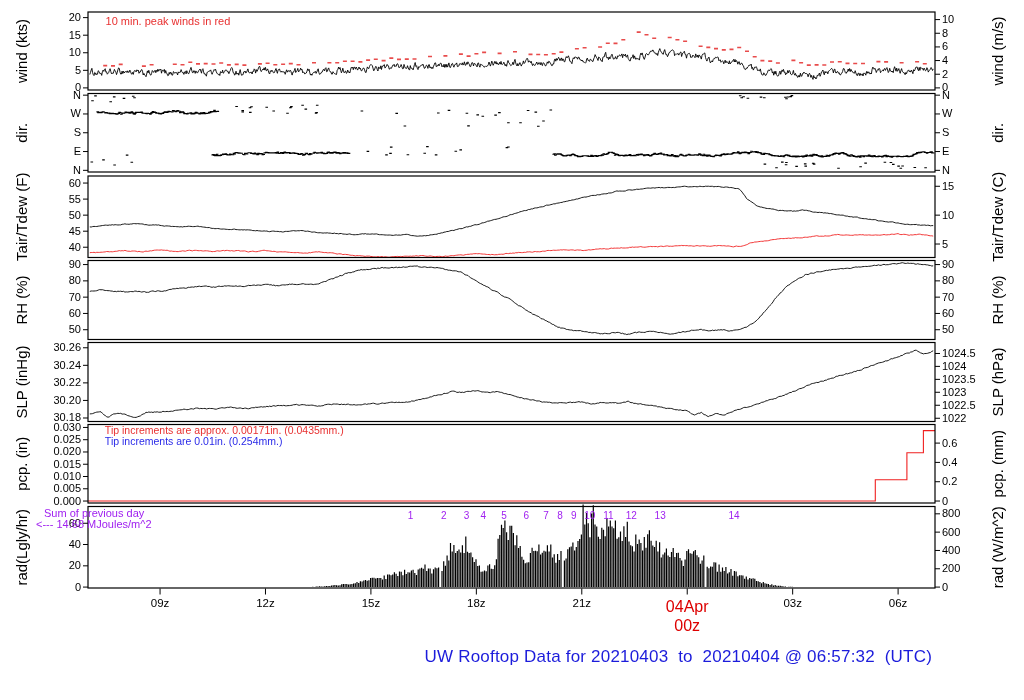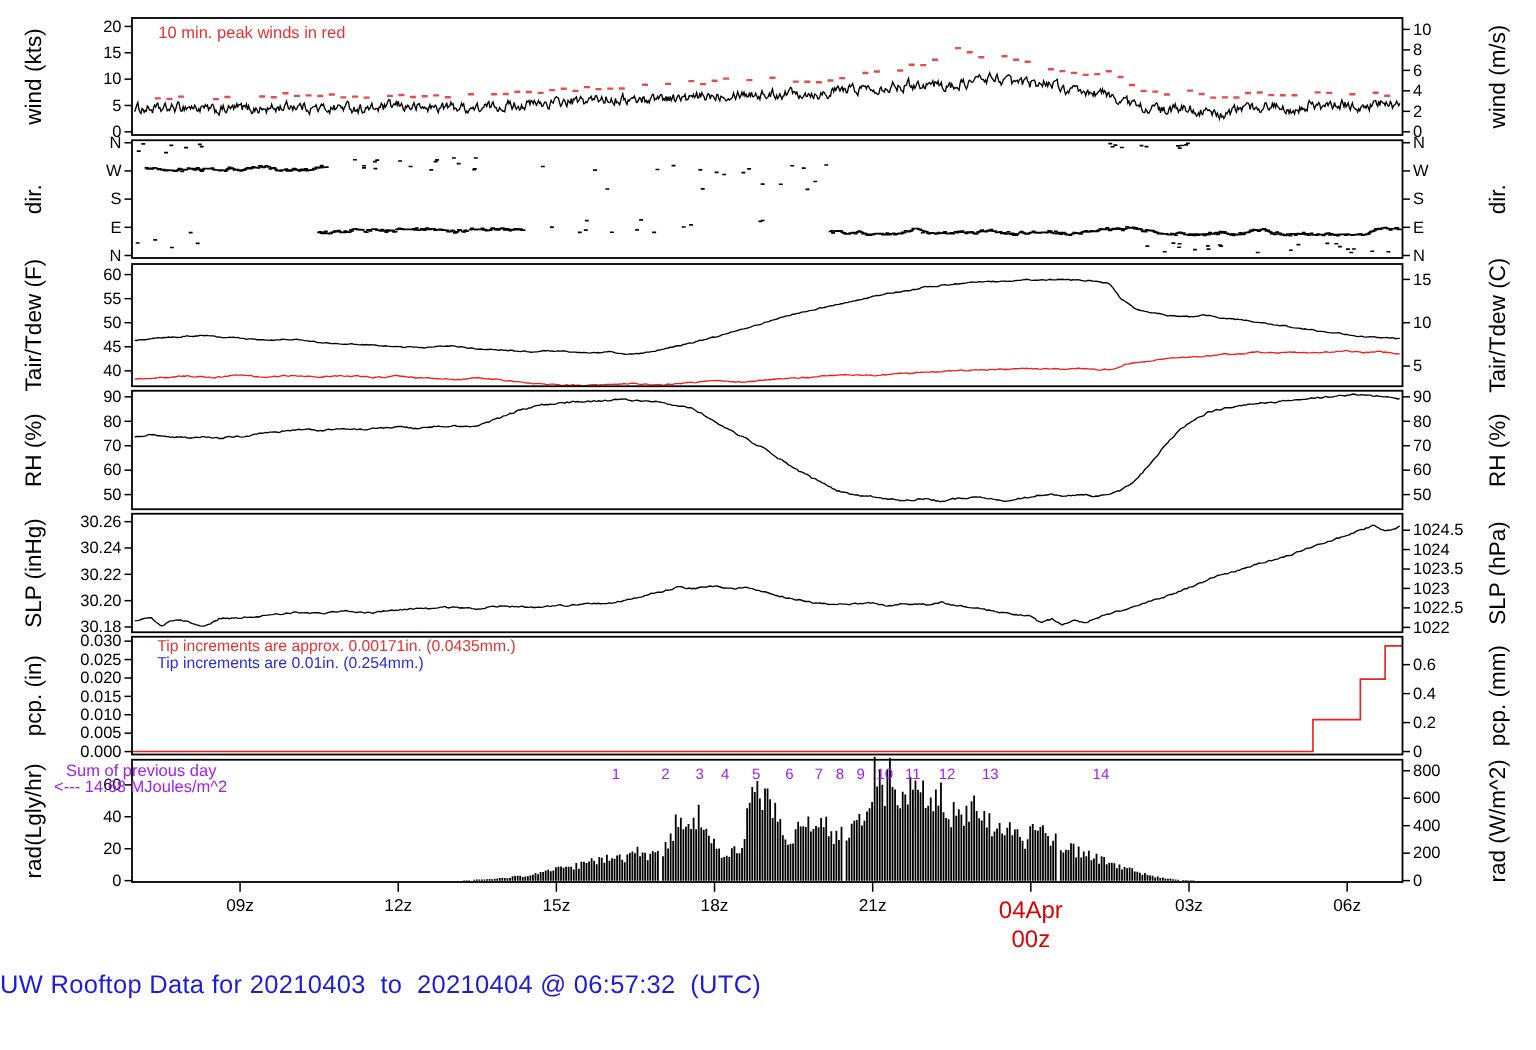--- a/index.html
+++ b/index.html
@@ -1,19 +1,19 @@
 <!DOCTYPE html>
 <html><head>
 <meta charset="utf-8">
 <style>
   html,body{margin:0;padding:0;background:#fff;}
   body{width:1024px;height:700px;position:relative;overflow:hidden;
        font-family:"Liberation Sans", sans-serif;}
   #plot-svg{position:absolute;left:0;top:0;}
-  #main-title{position:absolute;left:0;top:647px;width:932px;text-align:left;
+  #main-title{position:absolute;left:0;top:647px;width:932px;text-align:right;
               font-size:17px;white-space:pre;letter-spacing:0.2px;}
 </style>
 </head>
 <body>
 
 <div>
   <svg id="plot-svg" width="1024" height="700" viewBox="0 0 1024 700">
       <g>
         <line x1="83" x2="88" y1="87.89189189189189" y2="87.89189189189189" stroke="#000" stroke-width="1"></line>
         <text x="81" y="91.39189189189189" fill="#000" font-size="11" font-family="&quot;Liberation Sans&quot;, sans-serif" text-anchor="end">0</text>

